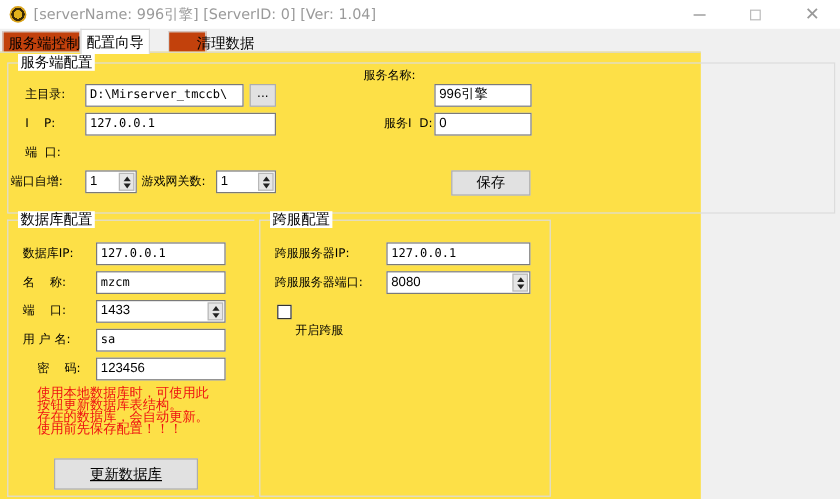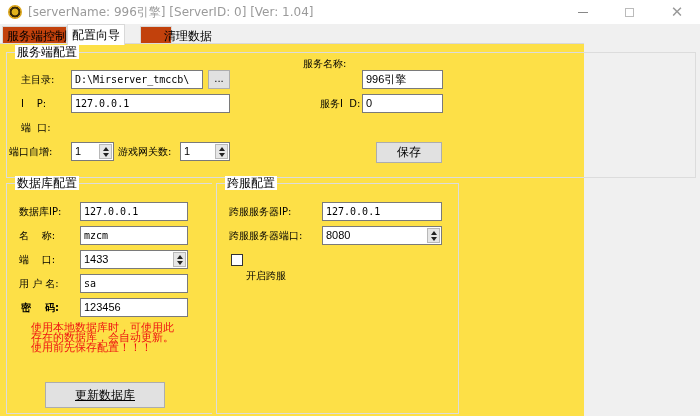--- a/index.html
+++ b/index.html
@@ -108,25 +108,26 @@
 
     <div class="lbl" style="left:12px; top:69px; white-space:pre;">端    口:</div>
     <div class="field sans" style="left:73px; top:66px; width:108px;">
       <span>1433</span>
       <div class="spin"></div>
     </div>
 
     <div class="lbl" style="left:12px; top:93px; white-space:pre;">用 户 名:</div>
     <div class="field" style="left:73px; top:90px; width:108px;">sa</div>
 
-    <div class="lbl" style="left:14px; top:117px; white-space:pre;font-weight:bold;">密    码:</div>
+    <div class="lbl" style="left:24px; top:117px; white-space:pre;">密    码:</div>
     <div class="field sans" style="left:73px; top:114px; width:108px;">123456</div>
 
     <div style="position:absolute; left:24px; top:139px; width:180px;">
       <div class="lbl red" style="position:relative; line-height:10px; font-size:11px;">使用本地数据库时，可使用此</div>
+      <div class="lbl red" style="position:relative; line-height:10px; font-size:11px;">按钮更新数据库表结构。</div>
       <div class="lbl red" style="position:relative; line-height:10px; font-size:11px;">存在的数据库，会自动更新。</div>
       <div class="lbl red" style="position:relative; line-height:10px; font-size:11px;">使用前先保存配置！！！</div>
     </div>
 
     <div class="btn" style="left:38px; top:198px; width:120px; height:26px; line-height:24px;text-decoration:underline;">更新数据库</div>
   </div>
 
   <div class="group" style="left:216px; top:139px; width:243px; height:231px;">
     <div class="group-title">跨服配置</div>
 

